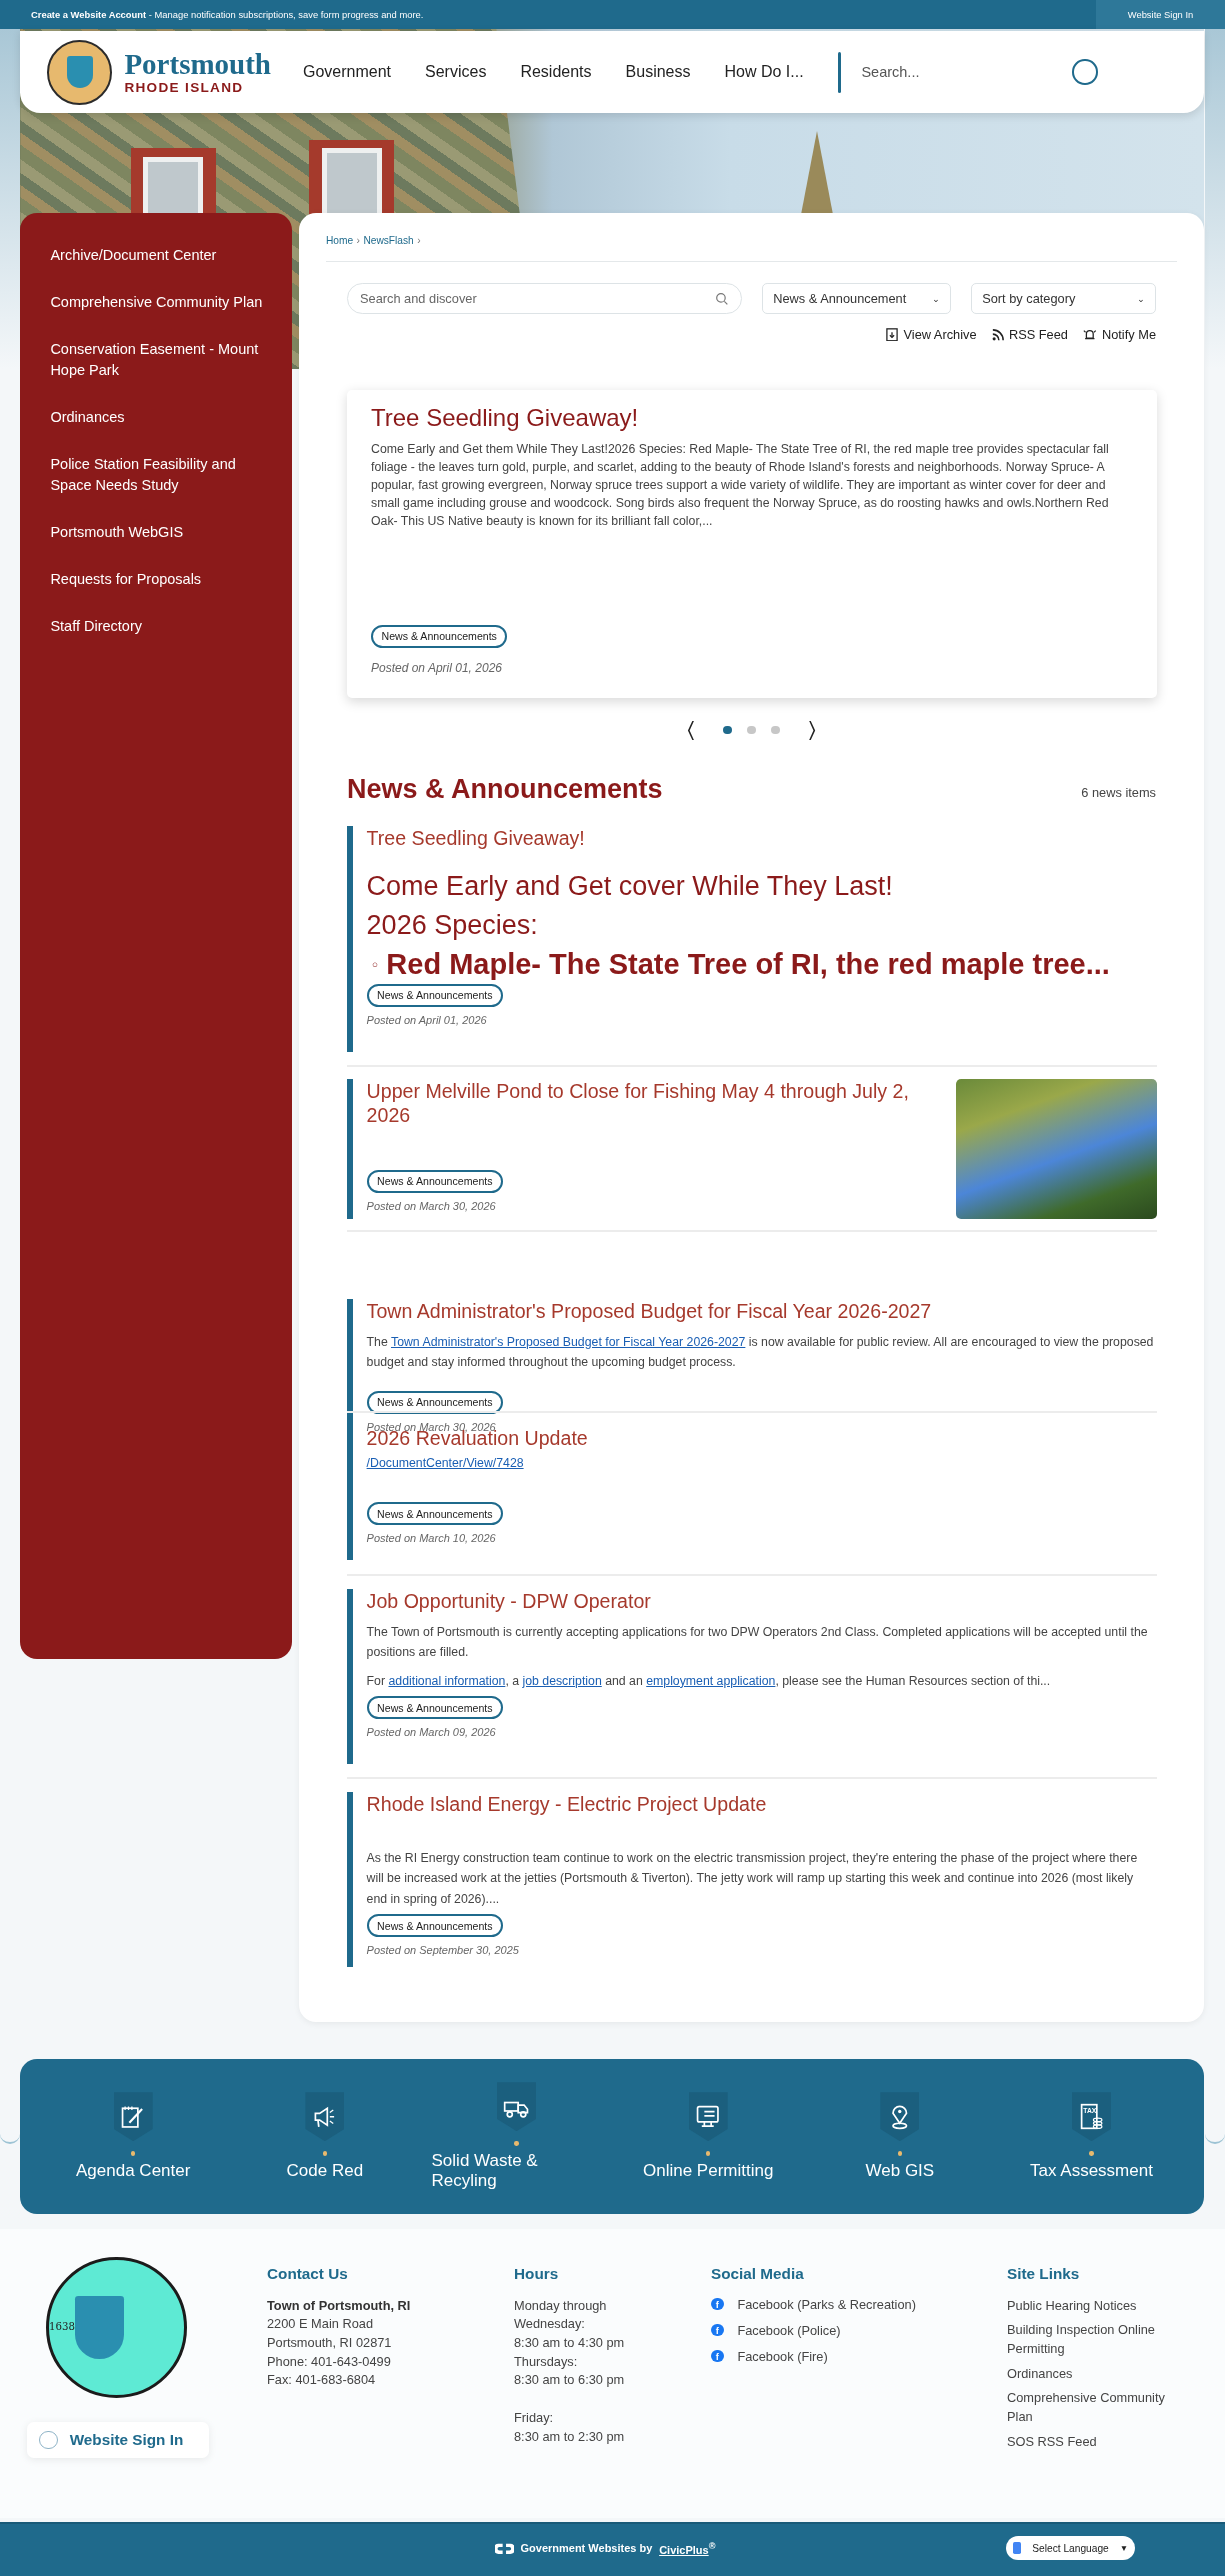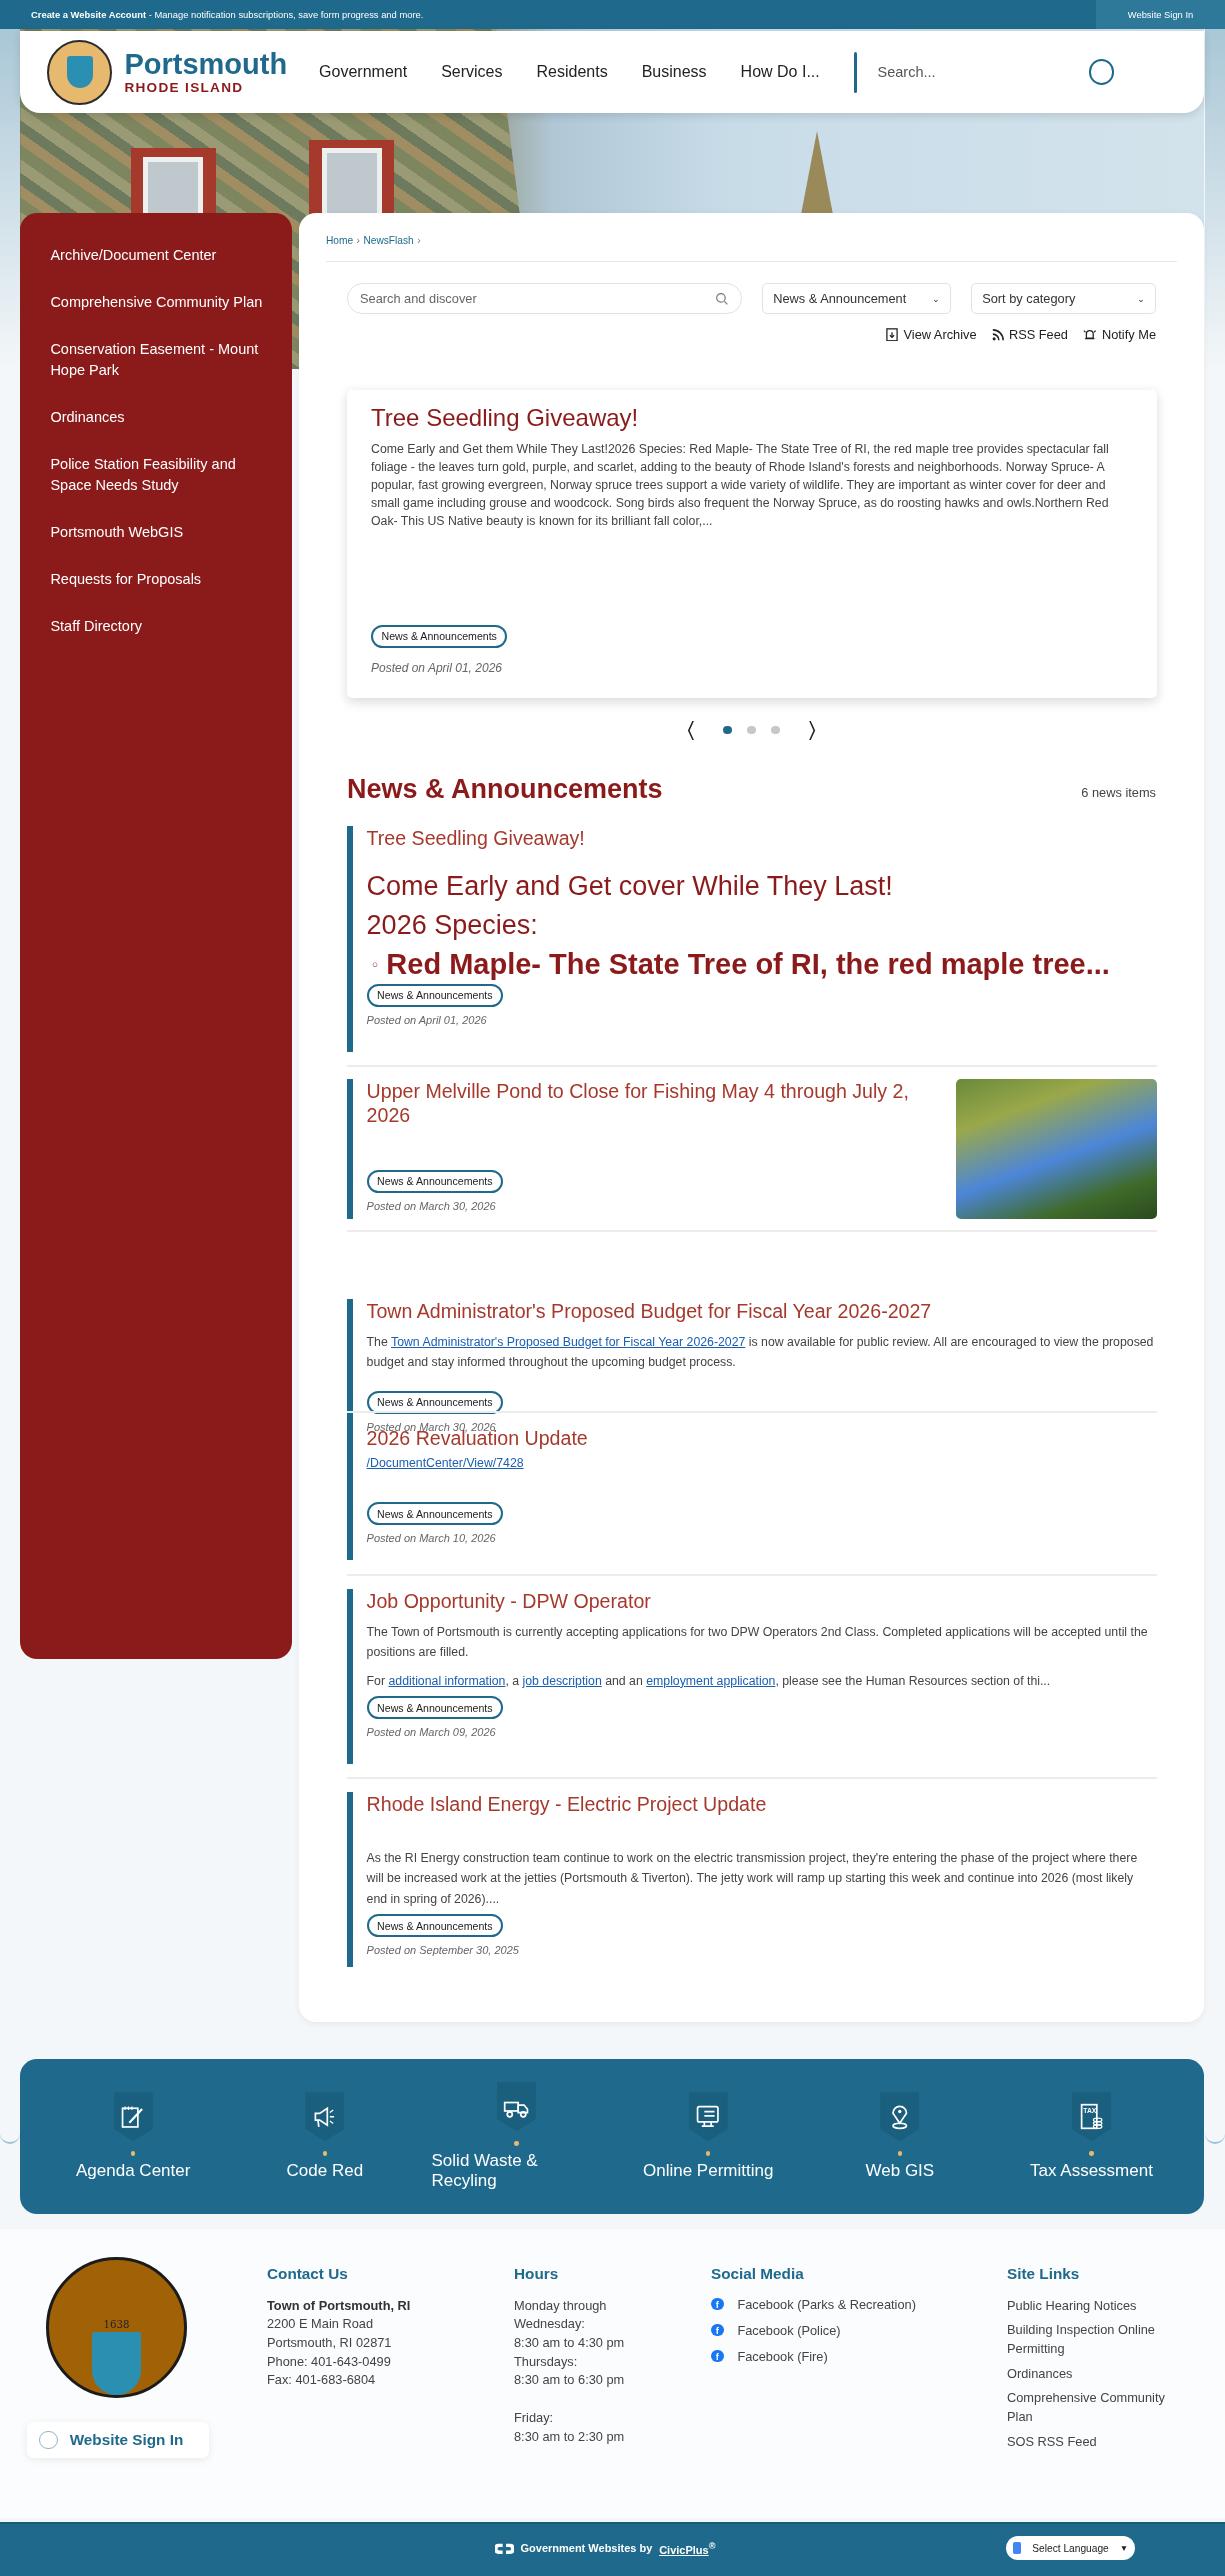--- a/index.html
+++ b/index.html
@@ -21,21 +21,21 @@
 .hero .brick { position: absolute; width: 85px; height: 136px; background: #a53a2c; }
 .hero .spire { position: absolute; left: 766px; top: 102px; width: 0; height: 0; border-left: 31px solid transparent; border-right: 31px solid transparent; border-bottom: 162px solid #9a8a5a; }
 .hero-left-fade { position: absolute; top: 29px; left: 0; width: 20.4px; height: 340px; background: linear-gradient(#a9c7d6, #f4f7f9); }
 .hero-right-fade { position: absolute; top: 29px; right: 0; width: 20.4px; height: 340px; background: linear-gradient(#a9c7d6, #f4f7f9); }
 
 
 .header { position: absolute; top: 31px; left: 20.4px; width: 1184px; height: 82px; background: #fff; border-radius: 0 0 20.4px 20.4px; box-shadow: 0 2.6px 8.5px rgba(0,0,0,0.12); display: flex; align-items: center; }
 .seal { width: 65px; height: 65px; border-radius: 50%; background: #e7b96e; border: 2.6px solid #2b2b2b; margin-left: 27px; position: relative; display: flex; align-items: center; justify-content: center; }
 .seal .shield { width: 25.5px; height: 32px; background: #2a8fb0; border-radius: 3.4px 3.4px 13.6px 13.6px; }
 .brand { margin-left: 12px; }
-.brand .name { font-family: Liberation Sans, sans-serif; font-weight: bold; font-size: 29px; color: #1f6a8c; line-height: 31px; }
+.brand .name { font-family: Liberation Serif, serif; font-weight: bold; font-size: 29px; color: #1f6a8c; line-height: 31px; }
 .brand .state { font-family: "Liberation Sans", sans-serif; font-weight: bold; font-size: 13.6px; color: #8b1a1a; letter-spacing: 1.3px; }
 .nav { display: flex; gap: 34px; margin-left: 32px; font-size: 16px; color: #222; }
 .nav-sep { width: 3.4px; height: 41px; background: #1f6a8c; border-radius: 1.7px; margin-left: 34px; }
 .search-top { margin-left: 20.4px; font-size: 14.5px; color: #555; width: 187px; }
 .search-icon-top { margin-left: 24px; width: 25.5px; height: 25.5px; border: 2.6px solid #1f6a8c; border-radius: 50%; position: relative; }
 
 
 .sidebar { position: absolute; top: 213px; left: 20.4px; width: 272px; height: 1446px; background: #8b1a1a; border-radius: 17px; padding-top: 32px; }
 .sidebar .item { display: block; color: #fff; font-size: 14.5px; line-height: 21px; padding: 0 29px 0 30px; margin-bottom: 26px; }
 
@@ -79,21 +79,21 @@
 .quick { position: absolute; top: 2059px; left: 20.4px; width: 1184px; height: 155px; background: #1f6a8c; border-radius: 17px; display: flex; justify-content: space-around; align-items: center; padding: 0 17px; }
 .ql { width: 170px; display: flex; flex-direction: column; align-items: center; color: #fff; }
 .ql .ico { width: 39px; height: 49px; background: #1b5f7e; clip-path: polygon(0 0, 100% 0, 100% 75%, 50% 100%, 0 75%); display: flex; align-items: center; justify-content: center; }
 .ql .gold { width: 4.3px; height: 4.3px; border-radius: 50%; background: #e7b96e; margin: 10.2px 0 5.1px; }
 .ql .label { font-size: 17px; }
 .wave-l { position: absolute; top: 2127px; left: 0; width: 20.4px; height: 17px; border-bottom: 2.6px solid #9cc3d4; border-radius: 0 0 17px 17px; }
 .wave-r { position: absolute; top: 2127px; right: 0; width: 20.4px; height: 17px; border-bottom: 2.6px solid #9cc3d4; border-radius: 0 0 17px 17px; }
 
 
 .footer { position: absolute; top: 2229px; left: 0; width: 1225px; height: 289px; background: #fafcfd; }
-.f-seal { position: absolute; top: 28px; left: 46px; width: 141px; height: 141px; border-radius: 50%; background: #a16207; border: 3.4px solid #1b1b1b; display: flex; align-items: center; justify-content: flex-end; flex-direction: column; }
+.f-seal { position: absolute; top: 28px; left: 46px; width: 141px; height: 141px; border-radius: 50%; background: #5eead4; border: 3.4px solid #1b1b1b; display: flex; align-items: center; justify-content: flex-start; flex-direction: row; }
 .f-seal .shield { width: 49px; height: 63px; background: #2a8fb0; border-radius: 3.4px 3.4px 25.5px 25.5px; }
 .f-seal .yr { font-family: "DejaVu Serif", serif; font-size: 10.2px; color: #222; margin-bottom: 1.7px; }
 .f-signin { position: absolute; top: 193px; left: 27px; width: 182px; height: 36px; background: #fff; border-radius: 6.8px; box-shadow: 0 1.7px 8.5px rgba(0,0,0,0.08); display: flex; align-items: center; padding-left: 12px; gap: 12px; font-size: 15.3px; color: #1f6a8c; font-weight: bold; }
 .user-ico { width: 18.7px; height: 18.7px; border-radius: 50%; border: 1.7px solid #8fb4c7; }
 .f-col { position: absolute; top: 36px; }
 .f-col h4 { font-size: 15.3px; color: #1f6a8c; margin-bottom: 13.6px; }
 .f-col .line { font-size: 12.8px; color: #444; line-height: 18.7px; }
 .f-col .line.b { font-weight: bold; color: #333; }
 .f-col .soc { display: flex; align-items: center; gap: 13.6px; font-size: 12.8px; color: #444; margin-bottom: 11px; }
 .fb { width: 12.8px; height: 12.8px; border-radius: 50%; background: #1877f2; color: #fff; font-size: 9.4px; font-weight: bold; display: flex; align-items: center; justify-content: center; }

